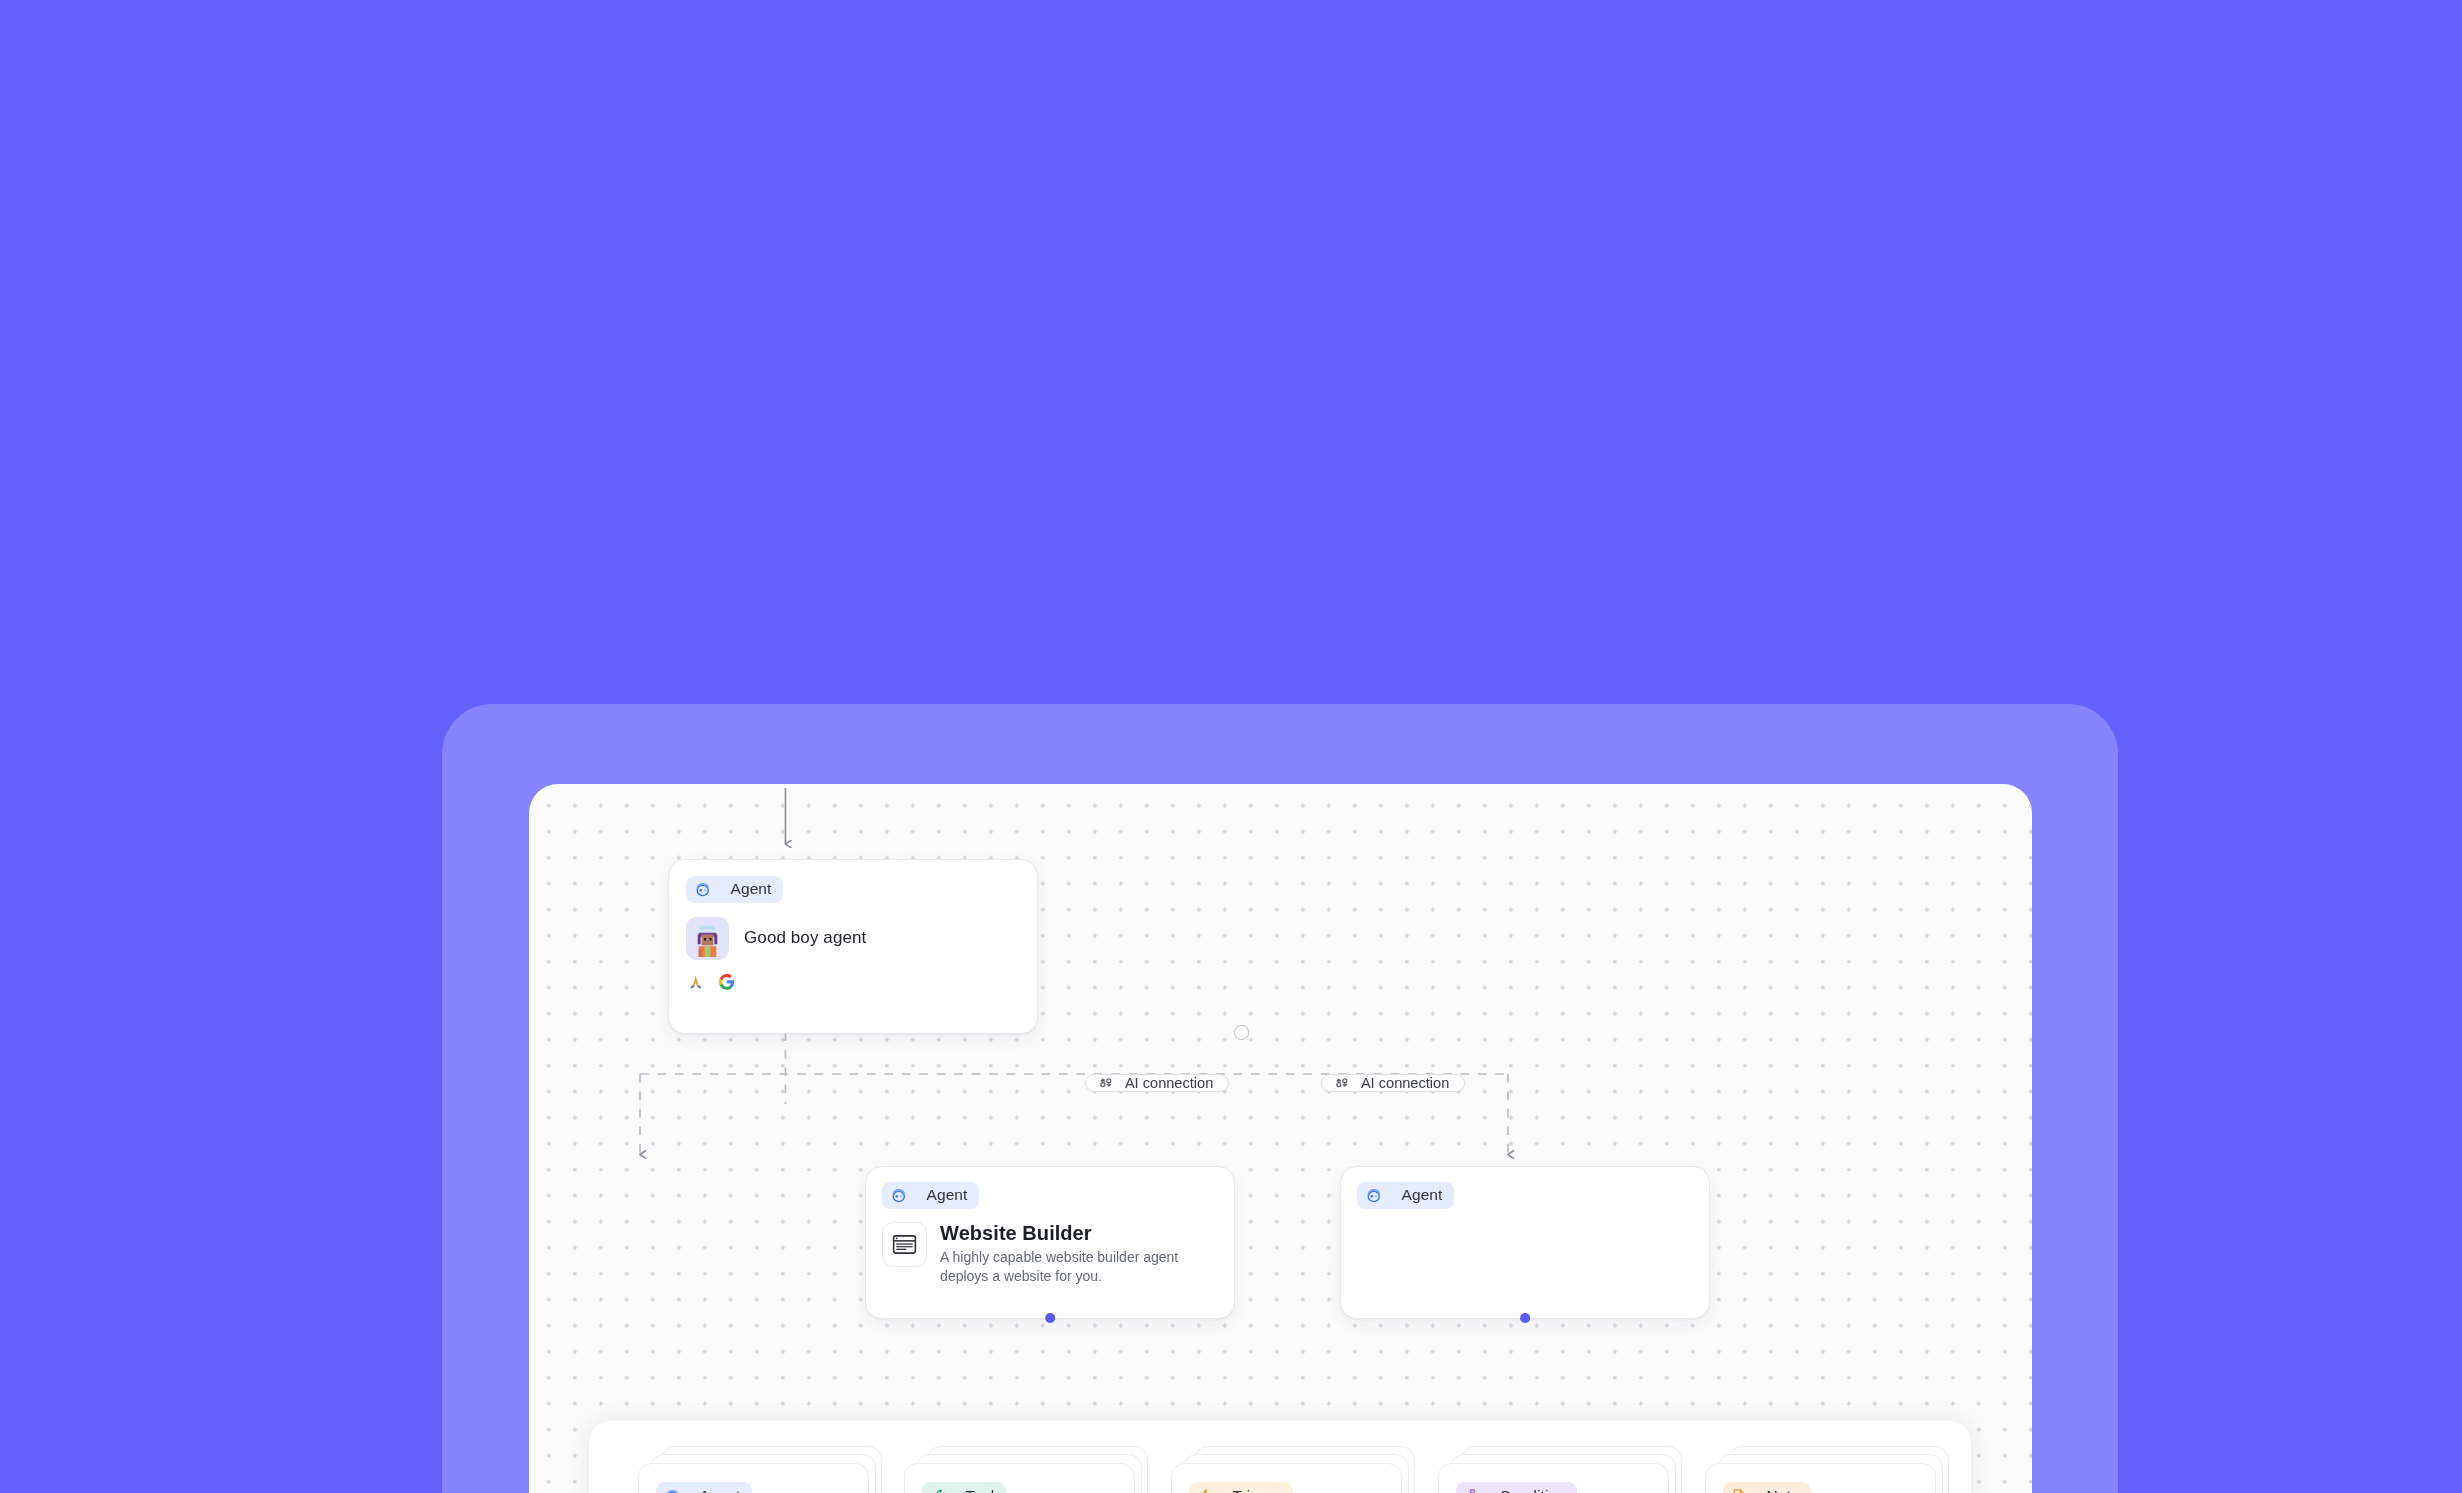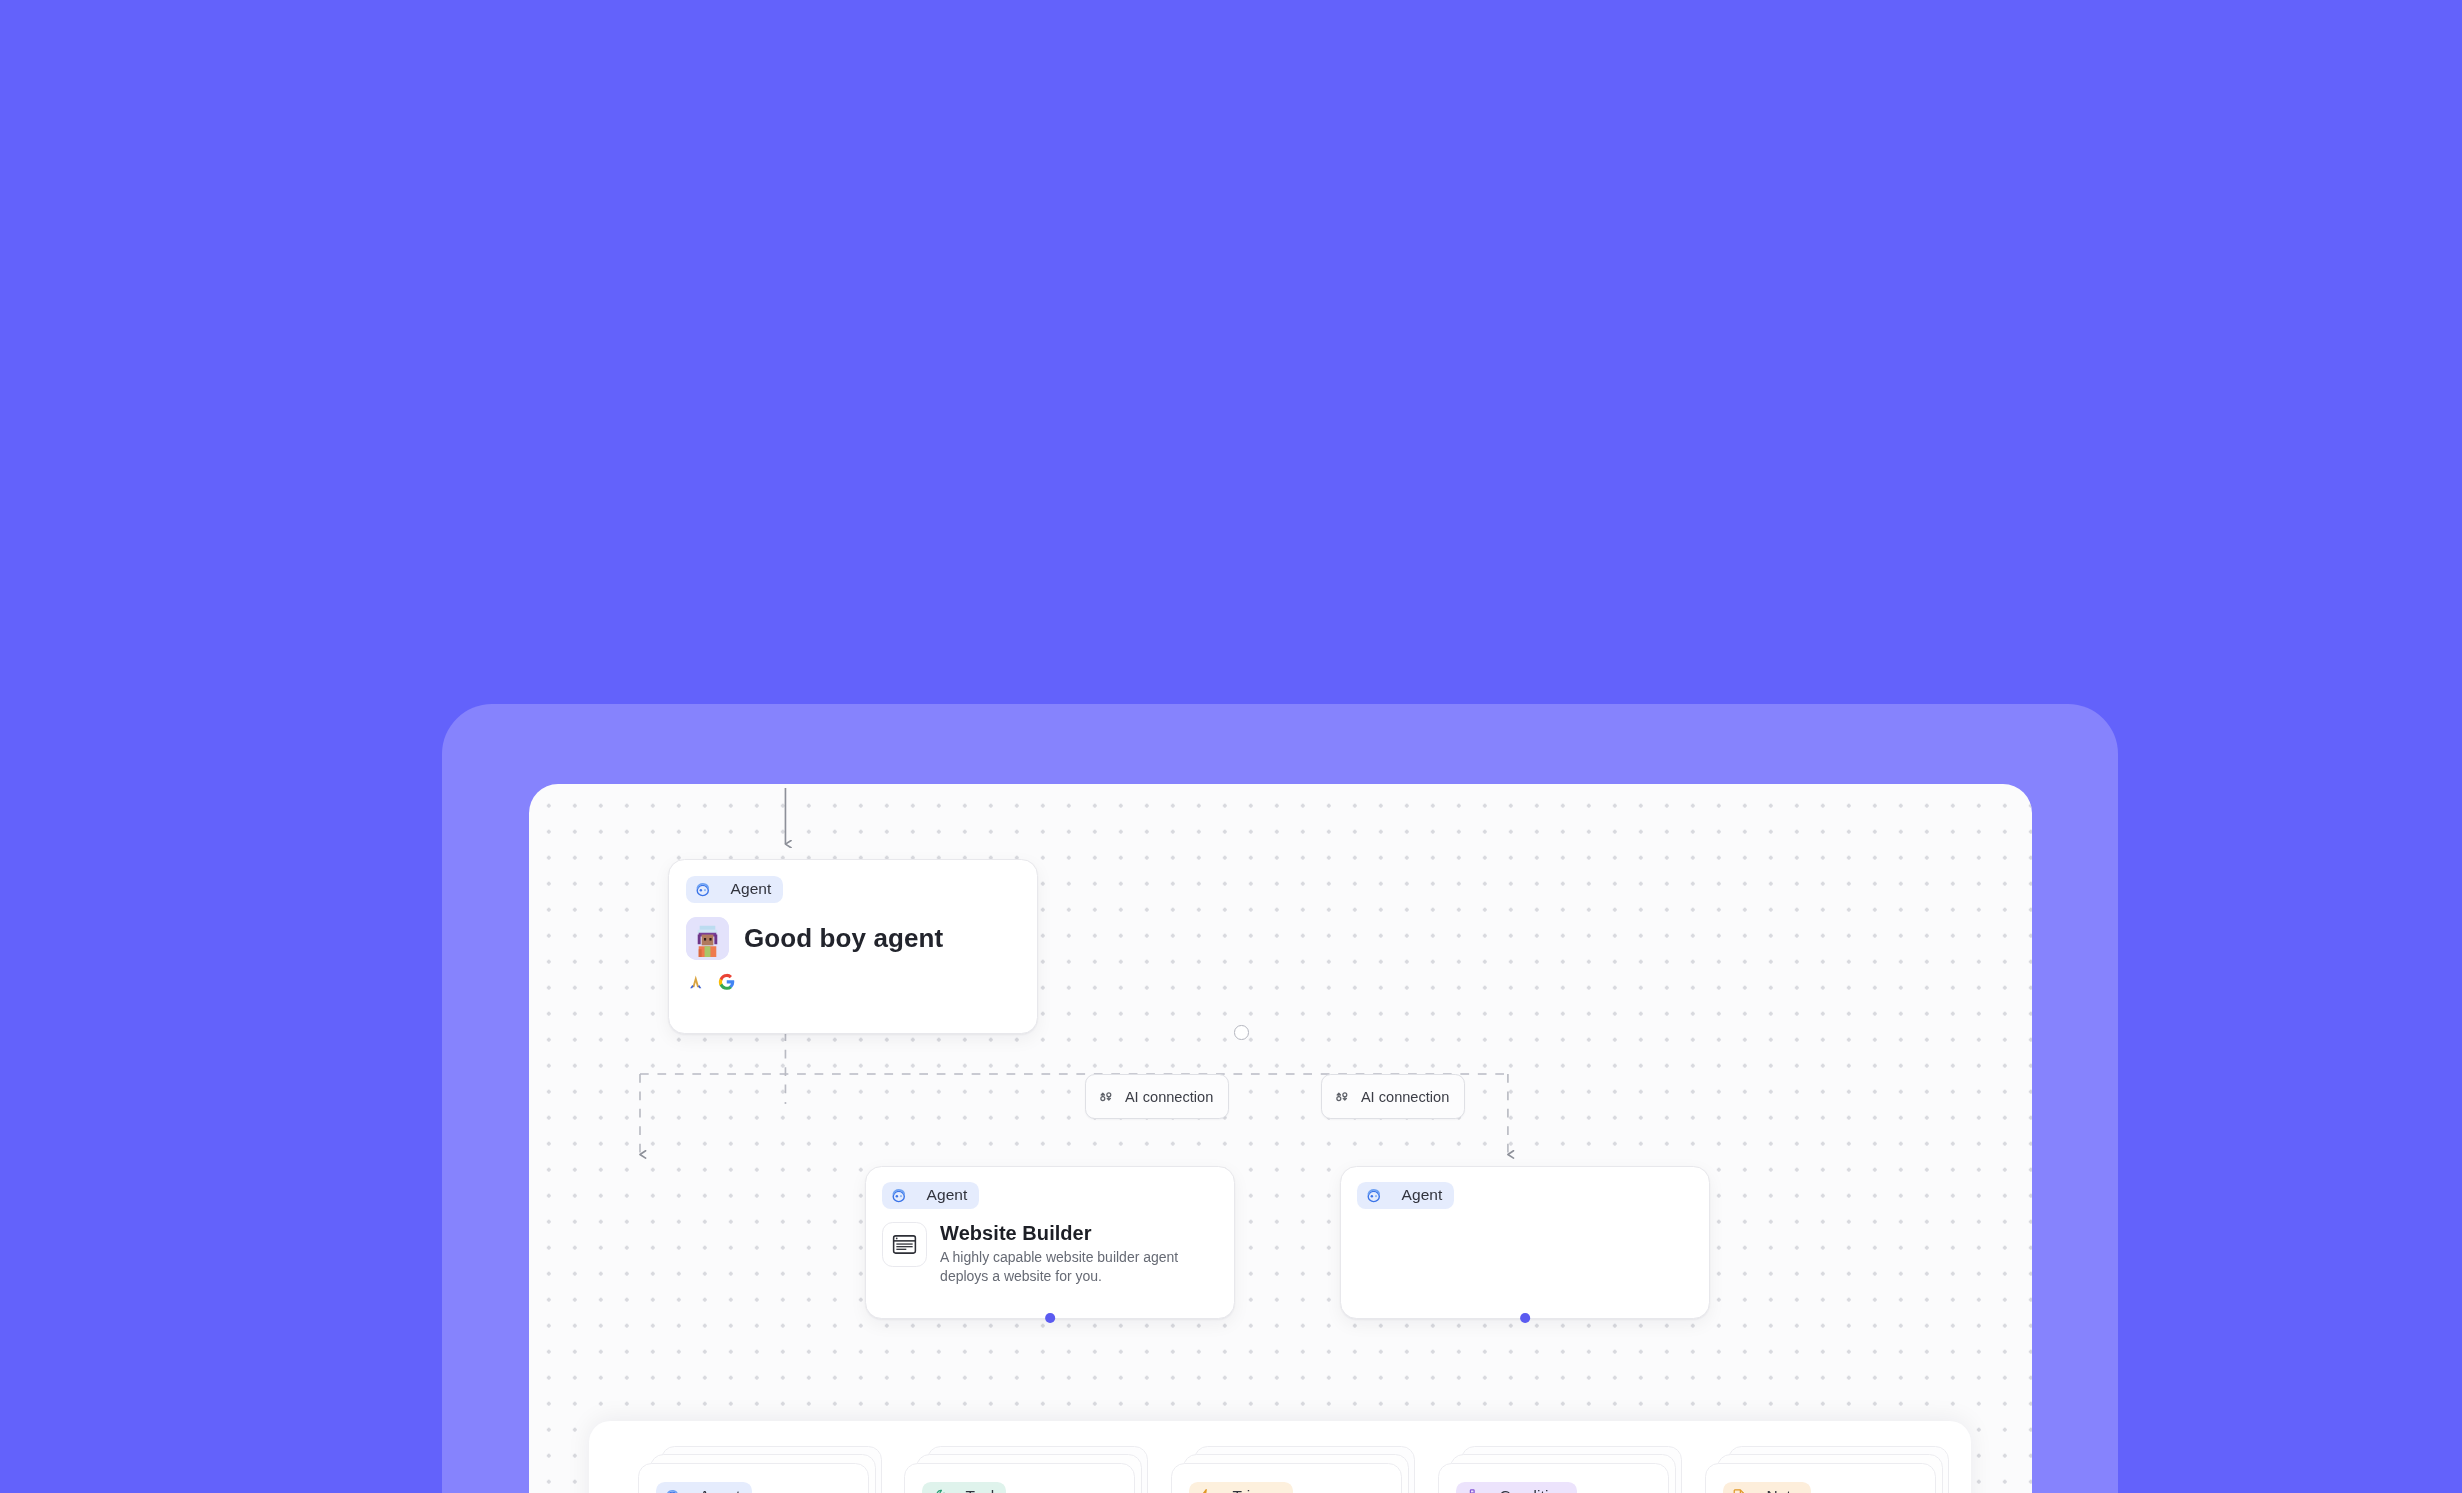--- a/index.html
+++ b/index.html
@@ -67,21 +67,21 @@
   #node-main .pad { padding: 15.5px 16.5px 0 16.5px; }
   #node-main .row {
     display: flex; align-items: center; gap: 15.5px;
     padding: 13.6px 16.5px 0 16.5px;
   }
   #agent-avatar {
     width: 43px; height: 43px; border-radius: 10.7px;
     background: #e3e2fb; flex: none; overflow: hidden;
     display: block;
   }
-  #agent-title { font-size: 26px; color: #22242c; letter-spacing: 0.1px; font-weight: bold; }
+  #agent-title { font-size: 17px; color: #22242c; letter-spacing: 0.1px; }
   #model-row {
     display: flex; align-items: center; gap: 13.6px;
     padding: 13.6px 16.5px 0 18.4px;
   }
 
   
   #main-handle {
     position: absolute;
     left: 1234px; top: 1025px;
     width: 14.6px; height: 14.6px;
@@ -118,21 +118,21 @@
     position: absolute; bottom: -4.9px; left: 50%;
     transform: translateX(-50%);
     width: 9.7px; height: 9.7px; border-radius: 50%;
     background: #5b5bf0;
   }
 
   
   .conn-pill {
     position: absolute; top: 1074px;
     display: inline-flex; align-items: center; gap: 10.7px;
-    height: 45px; padding: 0 14.6px 0 10.7px;
+    height: 18px; padding: 0 14.6px 0 10.7px;
     background: #fcfcfd;
     border: 1px solid #dfe0e5;
     border-radius: 9.7px;
     font-size: 14.6px; color: #3b3d46;
     box-shadow: 0 1px 1.9px rgba(16,18,40,.04);
     z-index: 5;
   }
   #conn-left  { left: 1085px; }
   #conn-right { left: 1321px; }
 

